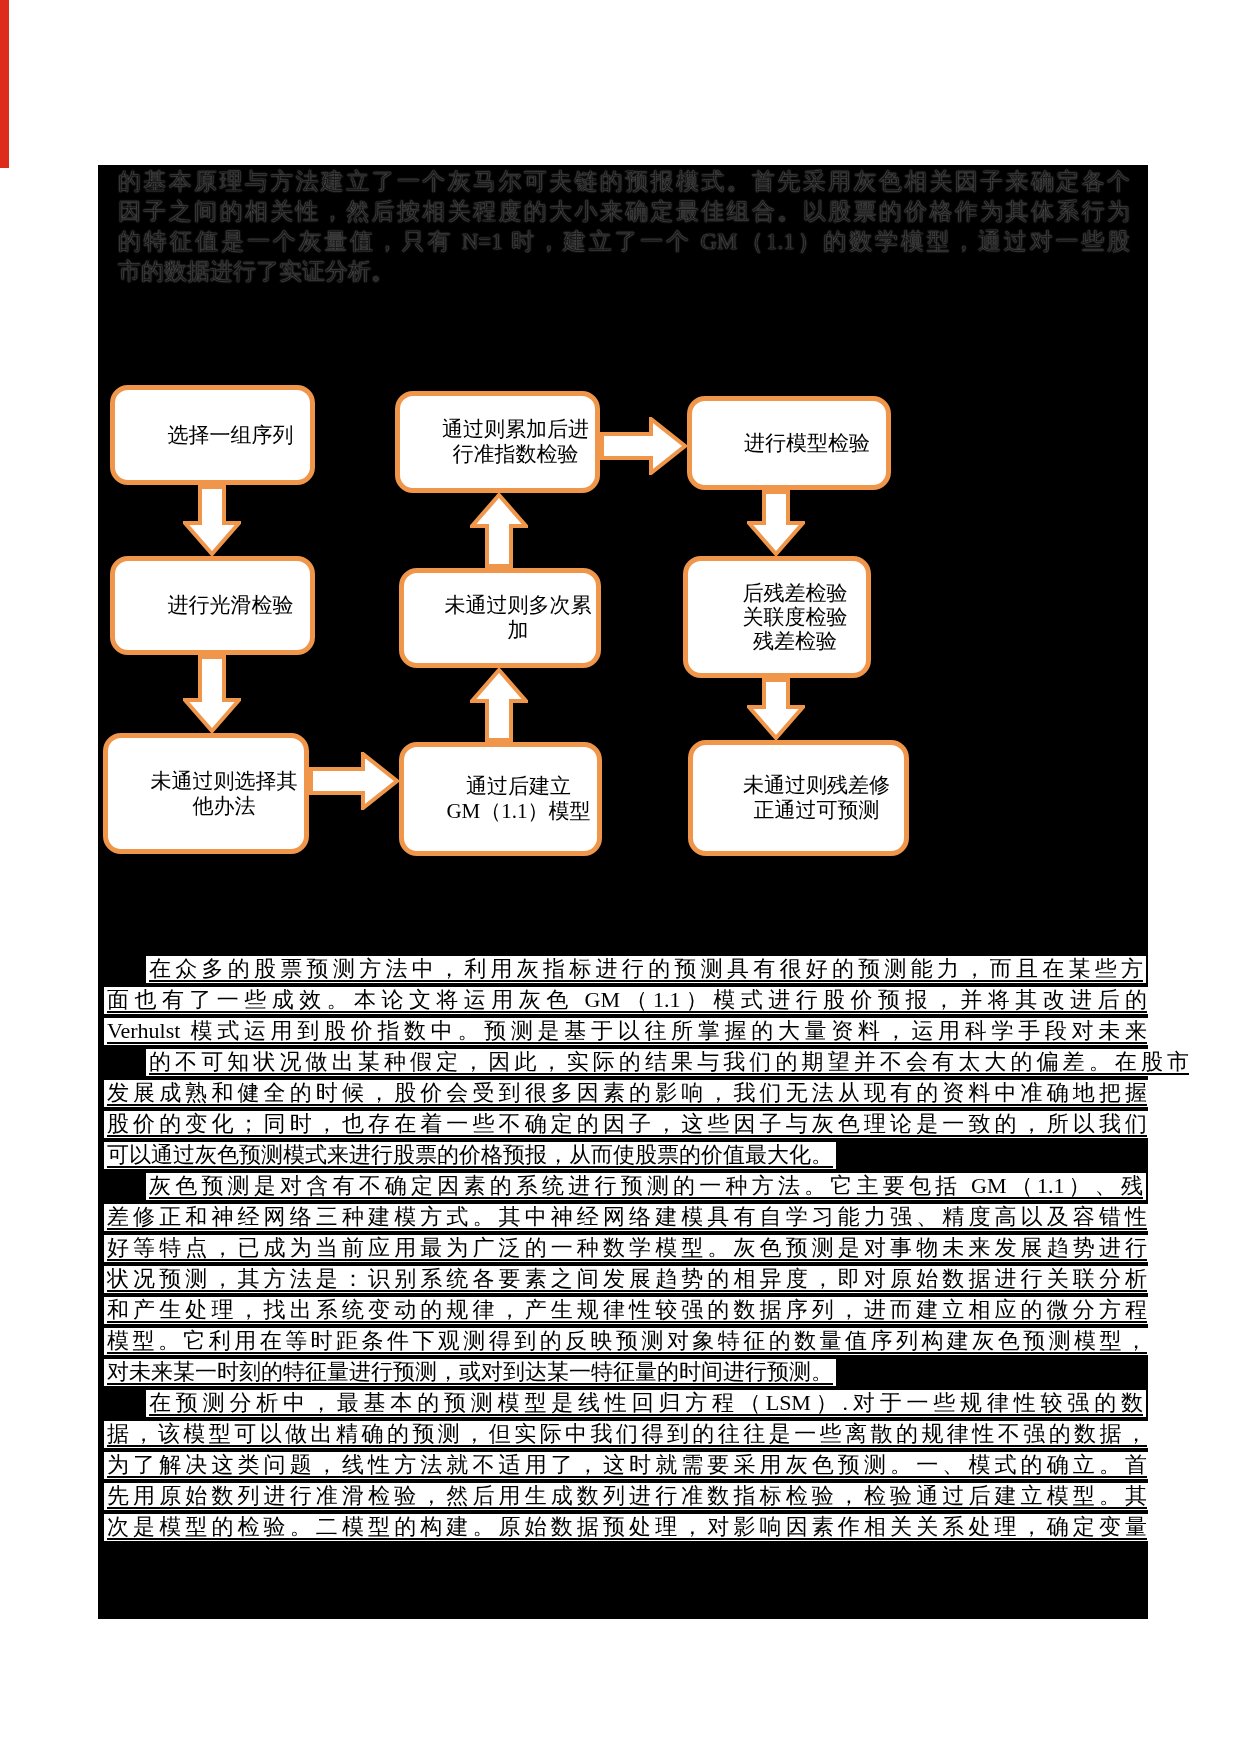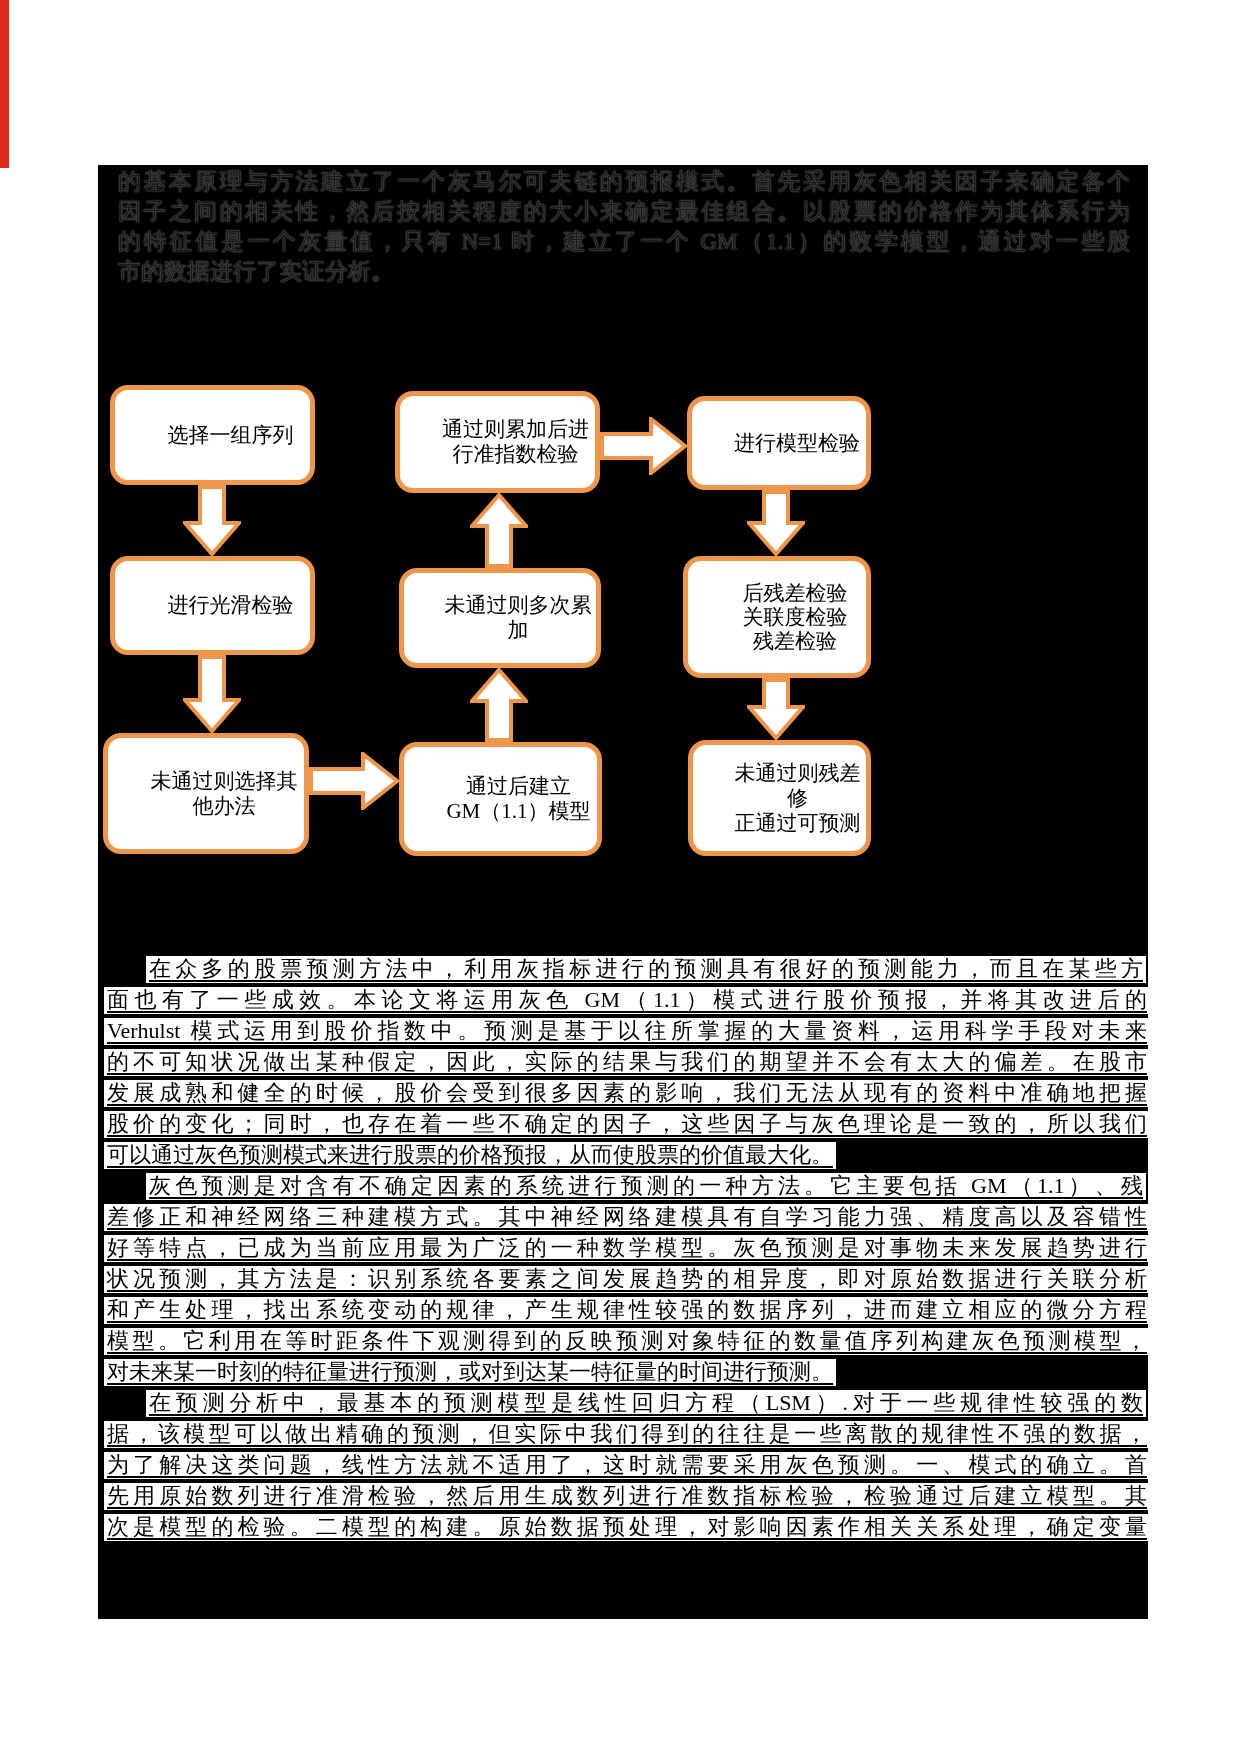--- a/index.html
+++ b/index.html
@@ -52,21 +52,21 @@
     <div class="top-line last">市的数据进行了实证分析。</div>
   </div>
 
   <div class="node" style="left:12px;top:220px;width:205px;height:100px;">
     <span>选择一组序列</span>
   </div>
   <div class="node" style="left:297px;top:226px;width:205px;height:102px;">
     <span>通过则累加后进</span>
     <span>行准指数检验</span>
   </div>
-  <div class="node" style="left:589px;top:231px;width:184px;height:94px;">
+  <div class="node" style="left:589px;top:231px;width:204px;height:94px;">
     <span>进行模型检验</span>
   </div>
   <div class="node" style="left:12px;top:391px;width:205px;height:99px;">
     <span>进行光滑检验</span>
   </div>
   <div class="node" style="left:301px;top:403px;width:202px;height:100px;">
     <span>未通过则多次累</span>
     <span>加</span>
   </div>
   <div class="node" style="left:585px;top:391px;width:188px;height:122px;line-height:24px;">
@@ -75,21 +75,21 @@
     <span>残差检验</span>
   </div>
   <div class="node" style="left:5px;top:568px;width:206px;height:121px;">
     <span>未通过则选择其</span>
     <span>他办法</span>
   </div>
   <div class="node" style="left:301px;top:577px;width:203px;height:114px;">
     <span>通过后建立</span>
     <span>GM（1.1）模型</span>
   </div>
-  <div class="node" style="left:590px;top:575px;width:183px;height:116px;">
+  <div class="node" style="left:590px;top:575px;width:221px;height:116px;">
     <span>未通过则残差修</span>
     <span>正通过可预测</span>
   </div>
 
   <svg class="arrow" style="left:85px;top:320px;" width="58" height="71" viewBox="0 0 58 71">
     <polygon points="17,2 41,2 41,38 56,38 29,69 2,38 17,38" fill="#ffffff" stroke="#f0964b" stroke-width="4"></polygon>
   </svg>
   <svg class="arrow" style="left:85px;top:490px;" width="58" height="78" viewBox="0 0 58 78">
     <polygon points="17,2 41,2 41,45 56,45 29,76 2,45 17,45" fill="#ffffff" stroke="#f0964b" stroke-width="4"></polygon>
   </svg>
@@ -108,21 +108,21 @@
   <svg class="arrow" style="left:502px;top:252px;" width="87" height="58" viewBox="0 0 87 58">
     <polygon points="2,17 51,17 51,2 85,29 51,56 51,41 2,41" fill="#ffffff" stroke="#f0964b" stroke-width="4"></polygon>
   </svg>
   <svg class="arrow" style="left:211px;top:587px;" width="90" height="58" viewBox="0 0 90 58">
     <polygon points="2,17 54,17 54,2 88,29 54,56 54,41 2,41" fill="#ffffff" stroke="#f0964b" stroke-width="4"></polygon>
   </svg>
 
   <div class="bl indent" style="top:791px;">在众多的股票预测方法中，利用灰指标进行的预测具有很好的预测能力，而且在某些方</div>
   <div class="bl" style="top:822px;">面也有了一些成效。本论文将运用灰色 GM（1.1）模式进行股价预报，并将其改进后的</div>
   <div class="bl" style="top:853px;">Verhulst 模式运用到股价指数中。预测是基于以往所掌握的大量资料，运用科学手段对未来</div>
-  <div class="bl" style="top:884px;">的不可知状况做出某种假定，因此，实际的结果与我们的期望并不会有太大的偏差。在股市</div>
+  <div class="bl" style="top:884px;margin-left:42px;">的不可知状况做出某种假定，因此，实际的结果与我们的期望并不会有太大的偏差。在股市</div>
   <div class="bl" style="top:915px;">发展成熟和健全的时候，股价会受到很多因素的影响，我们无法从现有的资料中准确地把握</div>
   <div class="bl" style="top:946px;">股价的变化；同时，也存在着一些不确定的因子，这些因子与灰色理论是一致的，所以我们</div>
   <div class="bl short" style="top:977px;">可以通过灰色预测模式来进行股票的价格预报，从而使股票的价值最大化。</div>
   <div class="bl indent" style="top:1008px;">灰色预测是对含有不确定因素的系统进行预测的一种方法。它主要包括 GM（1.1）、残</div>
   <div class="bl" style="top:1039px;">差修正和神经网络三种建模方式。其中神经网络建模具有自学习能力强、精度高以及容错性</div>
   <div class="bl" style="top:1070px;">好等特点，已成为当前应用最为广泛的一种数学模型。灰色预测是对事物未来发展趋势进行</div>
   <div class="bl" style="top:1101px;">状况预测，其方法是：识别系统各要素之间发展趋势的相异度，即对原始数据进行关联分析</div>
   <div class="bl" style="top:1132px;">和产生处理，找出系统变动的规律，产生规律性较强的数据序列，进而建立相应的微分方程</div>
   <div class="bl" style="top:1163px;">模型。它利用在等时距条件下观测得到的反映预测对象特征的数量值序列构建灰色预测模型，</div>
   <div class="bl short" style="top:1194px;">对未来某一时刻的特征量进行预测，或对到达某一特征量的时间进行预测。</div>

